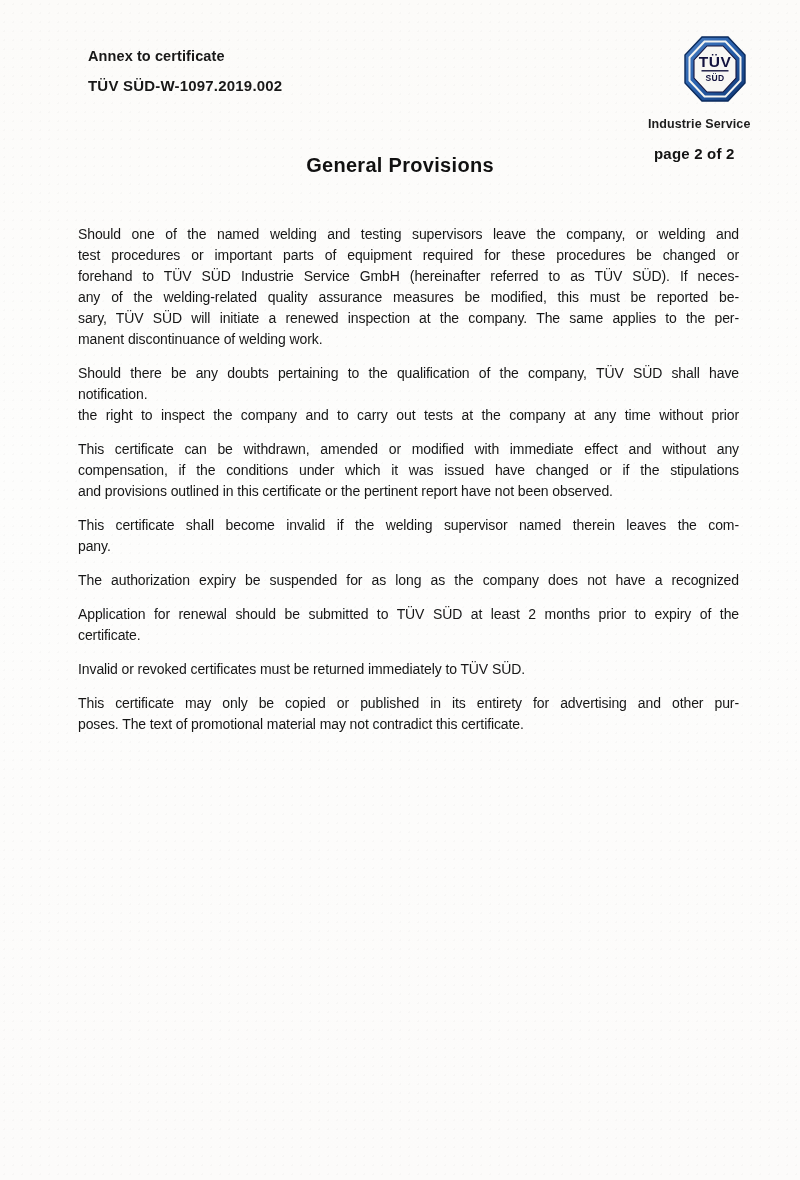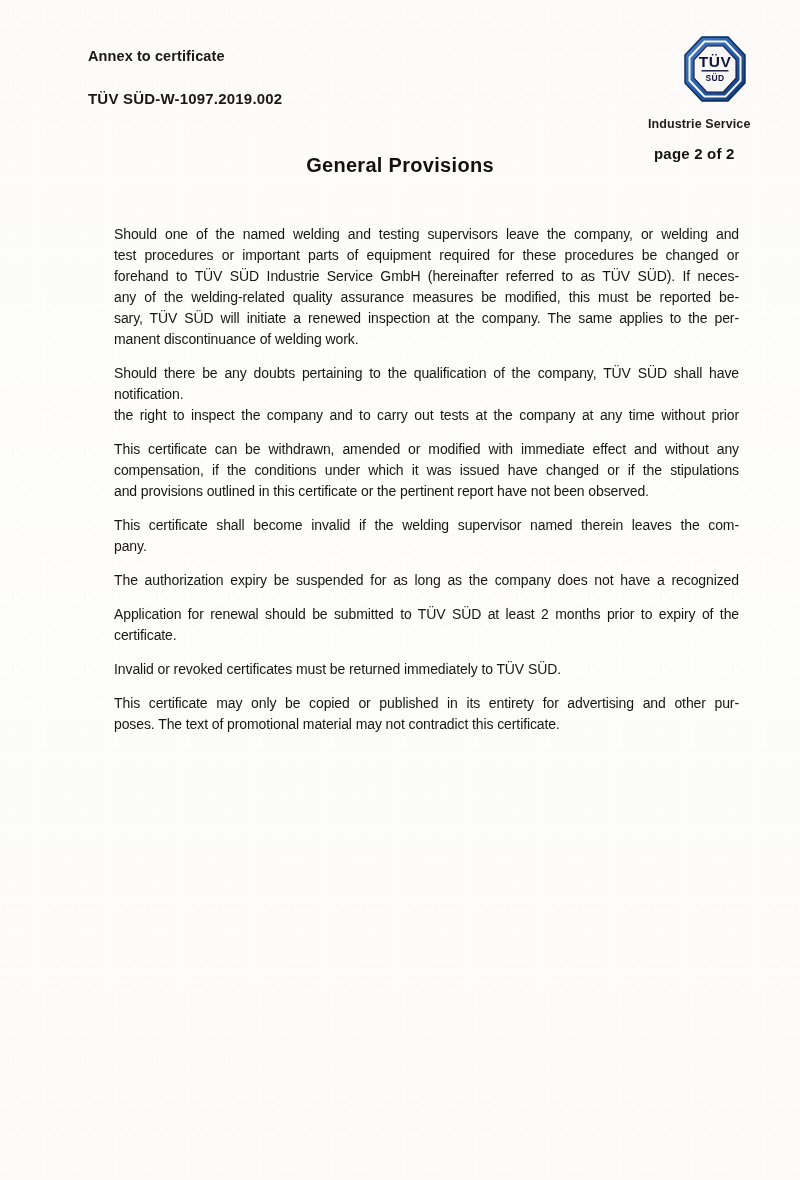--- a/index.html
+++ b/index.html
@@ -21,21 +21,21 @@
     color: #1b1b1b;
   }
 
   
   .hdr-left { position: absolute; left: 88px; top: 48px; }
   .annex-label {
     font-size: 14.5px; font-weight: bold; color: #181818;
     letter-spacing: 0.1px;
   }
   .cert-number {
-    margin-top: 26px; font-size: 15px; font-weight: bold; color: #181818;
+    margin-top: 13px; font-size: 15px; font-weight: bold; color: #181818;
     letter-spacing: 0.2px;
   }
 
   .logo-wrap { position: absolute; left: 684px; top: 36px; width: 62px; height: 52px; }
   .logo-caption {
     position: absolute; left: 648px; top: 117px; width: 134px;
     font-size: 12.5px; color: #1d1d1d; font-weight: bold;
     letter-spacing: 0.1px;
   }
   .page-indicator {
@@ -49,21 +49,21 @@
     text-align: center; font-size: 20px; font-weight: bold; color: #111;
     letter-spacing: 0.3px;
   }
 
   
   .provisions {
     position: absolute; left: 78px; top: 224px; width: 661px;
     font-size: 14px; line-height: 21px; color: #161616;
     letter-spacing: -0.1px;
   }
-  .para { margin-bottom: 13px; margin-left: 36px; }
+  .para { margin-bottom: 13px; }
   .bline { text-align: justify; text-align-last: justify; white-space: normal; }
   .bline.last { text-align: left; text-align-last: left; }
 </style>
 </head>
 <body>
 
 <div class="page">
 
   <div class="hdr-left">
     <div class="annex-label">Annex to certificate</div>

